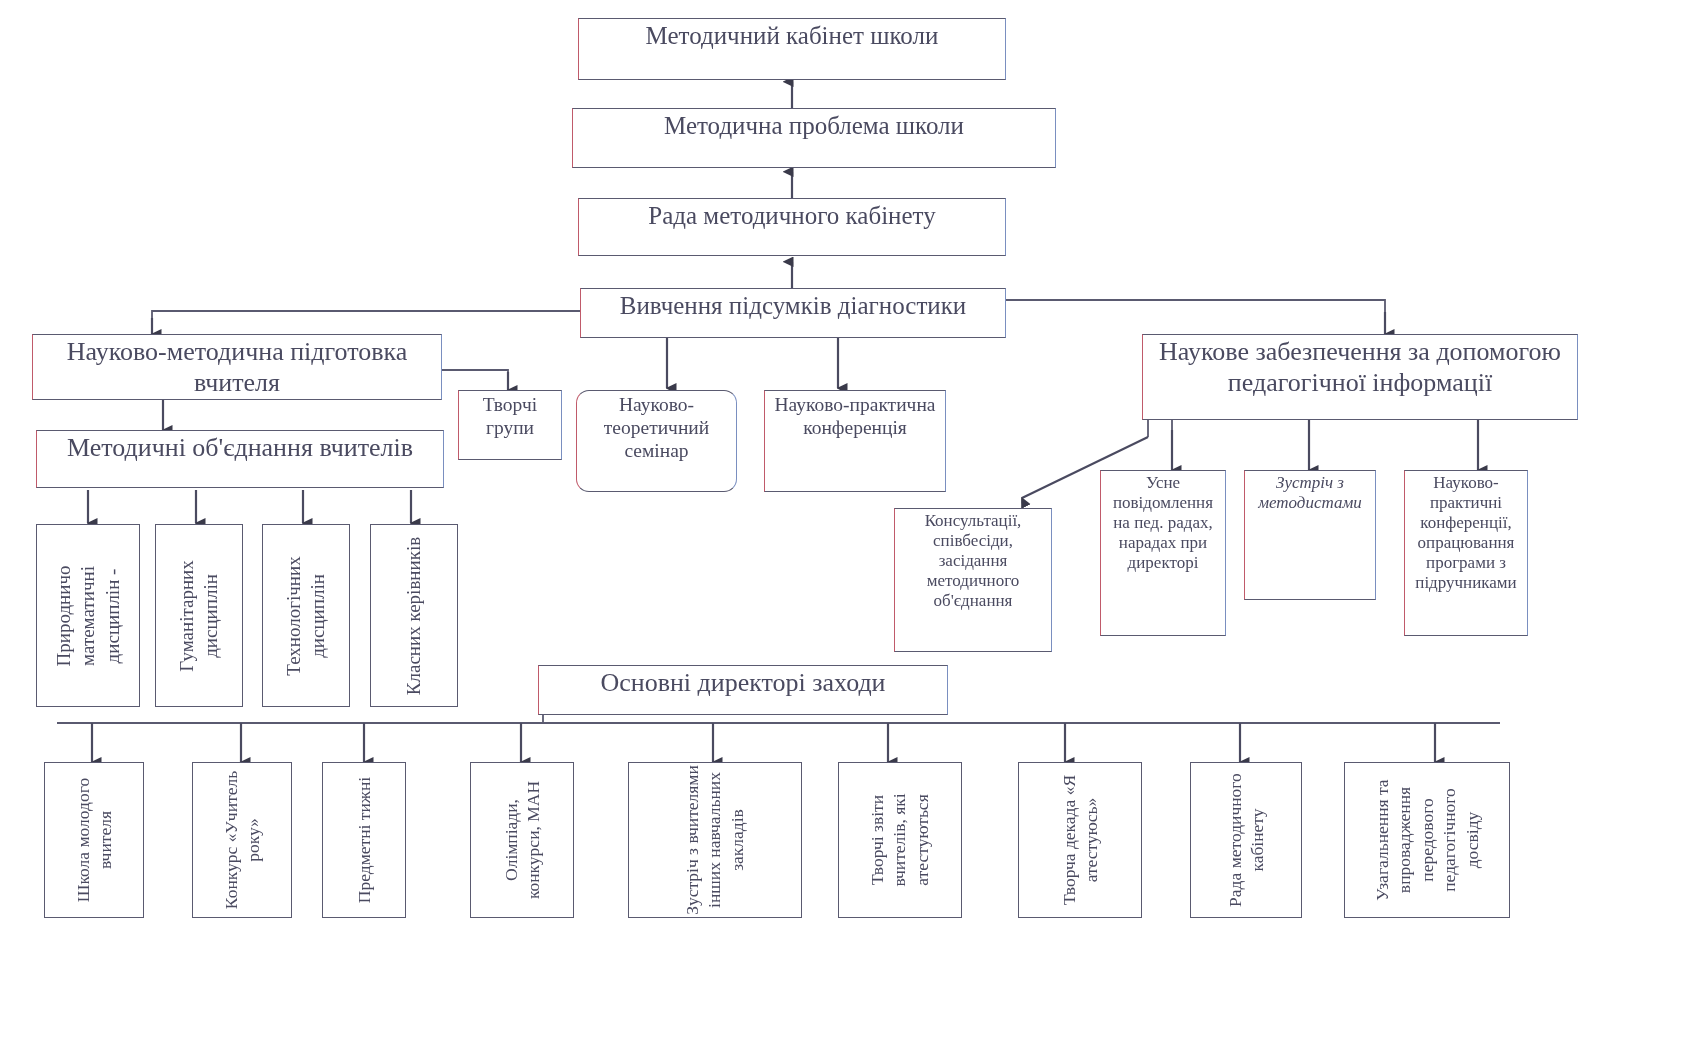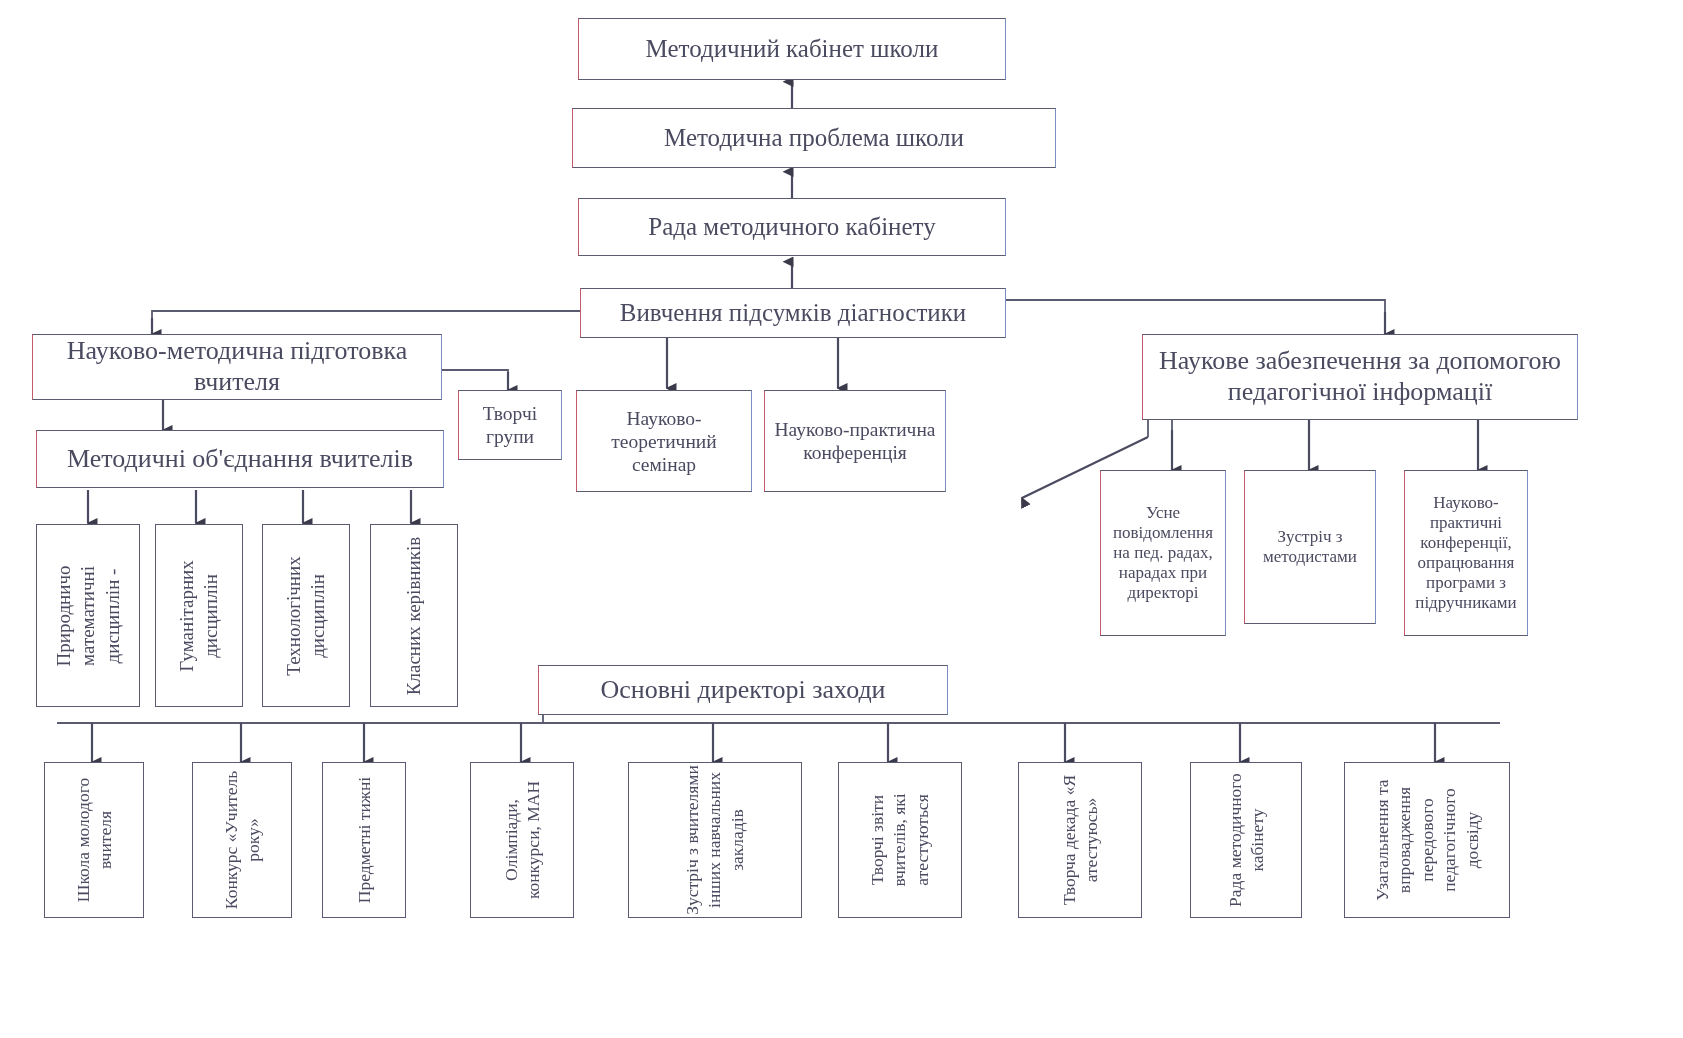--- a/index.html
+++ b/index.html
@@ -5,21 +5,20 @@
 <style>
   html,body{margin:0;padding:0;background:#ffffff;}
   body{font-family:"Liberation Serif","DejaVu Serif",serif;color:#3a3a4a;}
   #canvas{position:relative;width:1683px;height:1038px;background:#fff;overflow:hidden;}
   .box{
     position:absolute;
     border:1.4px solid #5a5a70;
     background:#fff;
     box-sizing:border-box;
     display:flex;
-    align-items:center;
     justify-content:center;
     text-align:center;
     color:#4a4a60;
     line-height:1.18;
     padding:2px 4px;
   }
   .box.tint-l{border-left-color:#c05a6a;}
   .box.tint-r{border-right-color:#7a8fc0;}
   .f26{font-size:25px;}
   .f22{font-size:26px;}
@@ -151,38 +150,41 @@
   </div>
 
   <div class="vbox" style="left:370px;top:524px;width:88px;height:183px;">
     <div class="vtext" style="width:176px;white-space:normal;">Класних керівників</div>
   </div>
 
   <div class="box tint-l tint-r f20" style="left:458px;top:390px;width:104px;height:70px;">
     <span>Творчі групи</span>
   </div>
 
-  <div class="box tint-l tint-r f20" style="left:576px;top:390px;width:176px;height:102px;">
+  <div class="box tint-l tint-r f20" style="left:576px;top:390px;width:161px;height:102px;border-radius:13px;">
     <span>Науково-теоретичний семінар</span>
   </div>
 
   <div class="box tint-l tint-r f20" style="left:764px;top:390px;width:182px;height:102px;">
     <span>Науково-практична конференція</span>
   </div>
 
   <div class="box tint-l tint-r f22" style="left:1142px;top:334px;width:436px;height:86px;">
     <span>Наукове забезпечення за допомогою педагогічної інформації</span>
   </div>
 
+  <div class="box tint-l tint-r f17" style="left:894px;top:508px;width:158px;height:144px;">
+    <span>Консультації, співбесіди, засідання методичного об'єднання</span>
+  </div>
 
   <div class="box tint-l tint-r f17" style="left:1100px;top:470px;width:126px;height:166px;">
     <span>Усне повідомлення на пед. радах, нарадах при директорі</span>
   </div>
 
-  <div class="box tint-l tint-r f17" style="left:1244px;top:470px;width:132px;height:154px;">
+  <div class="box tint-l tint-r f17" style="left:1244px;top:470px;width:132px;height:130px;font-style:italic;">
     <span>Зустріч з методистами</span>
   </div>
 
   <div class="box tint-l tint-r f17" style="left:1404px;top:470px;width:124px;height:166px;">
     <span>Науково-практичні конференції, опрацювання програми з підручниками</span>
   </div>
 
   <div class="box tint-l tint-r f22" style="left:538px;top:665px;width:410px;height:50px;">
     <span>Основні директорі заходи</span>
   </div>

